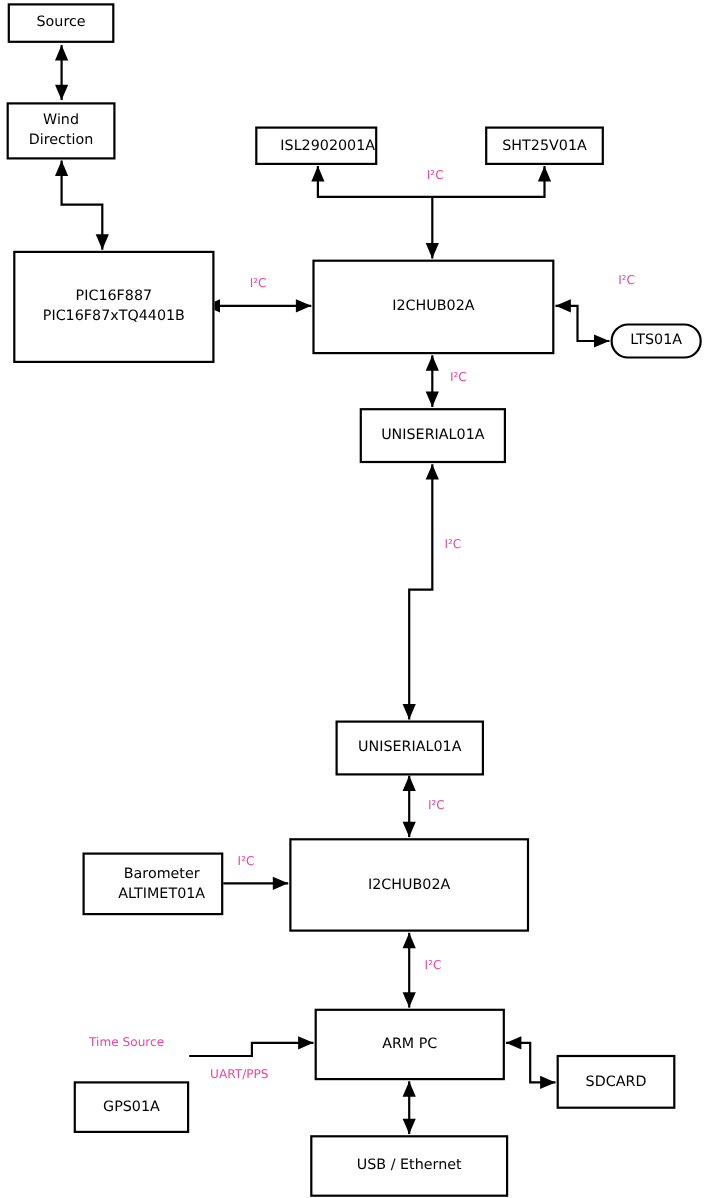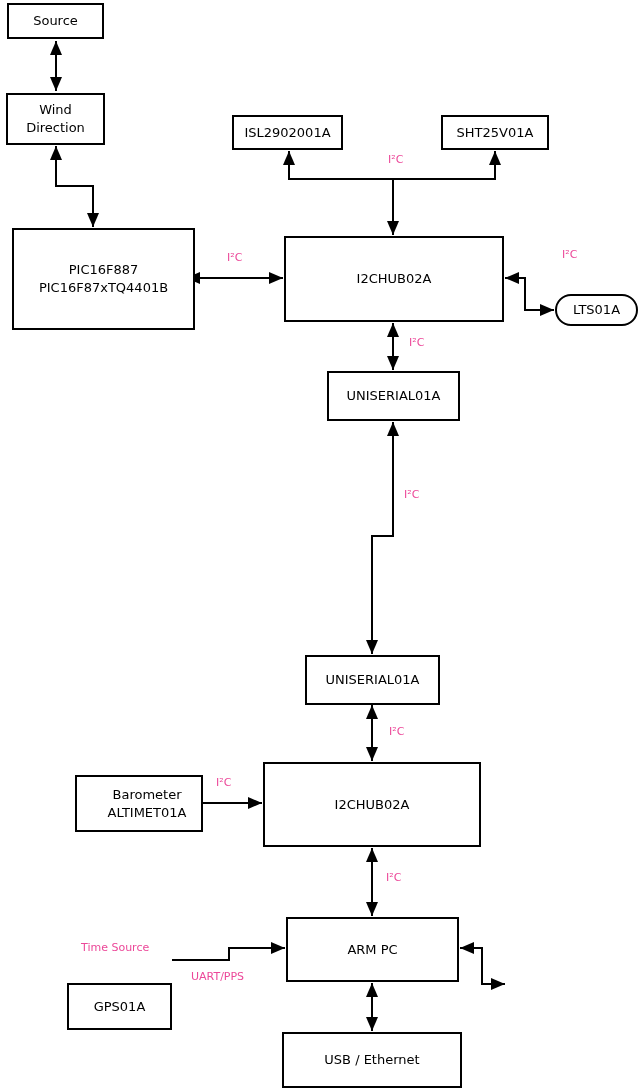--- a/index.html
+++ b/index.html
@@ -81,21 +81,21 @@
   <div class="box" style="left:6px; top:93px; width:99px; height:52px;">
     <span>Wind
 Direction</span>
   </div>
 
   <div class="box" style="left:2px; top:228px; width:183px; height:102px;margin-left:10px;">
     <span>PIC16F887
 PIC16F87xTQ4401B</span>
   </div>
 
-  <div class="box" style="left:232px; top:115px; width:111px; height:35px;">
+  <div class="box" style="left:232px; top:115px; width:111px; height:35px;justify-content:flex-end;">
     <span>ISL2902001A</span>
   </div>
 
   <div class="box" style="left:441px; top:115px; width:108px; height:35px;">
     <span>SHT25V01A</span>
   </div>
 
   <div class="box" style="left:284px; top:236px; width:220px; height:86px;">
     <span>I2CHUB02A</span>
   </div>
@@ -122,20 +122,23 @@
   </div>
 
   <div class="box" style="left:286px; top:917px; width:173px; height:65px;">
     <span>ARM PC</span>
   </div>
 
   <div class="box" style="left:67px; top:936px; width:105px; height:47px;margin-top:47px;">
     <span>GPS01A</span>
   </div>
 
+  <div class="box" style="left:506px; top:959px; width:108px; height:49px;">
+    <span>SDCARD</span>
+  </div>
 
   <div class="box" style="left:282px; top:1032px; width:180px; height:56px;">
     <span>USB / Ethernet</span>
   </div>
 
   <span class="edge-label" style="left:227px; top:251px;">I²C</span>
   <span class="edge-label" style="left:388px; top:153px;">I²C</span>
   <span class="edge-label" style="left:562px; top:248px;">I²C</span>
   <span class="edge-label" style="left:409px; top:336px;">I²C</span>
   <span class="edge-label" style="left:404px; top:488px;">I²C</span>

